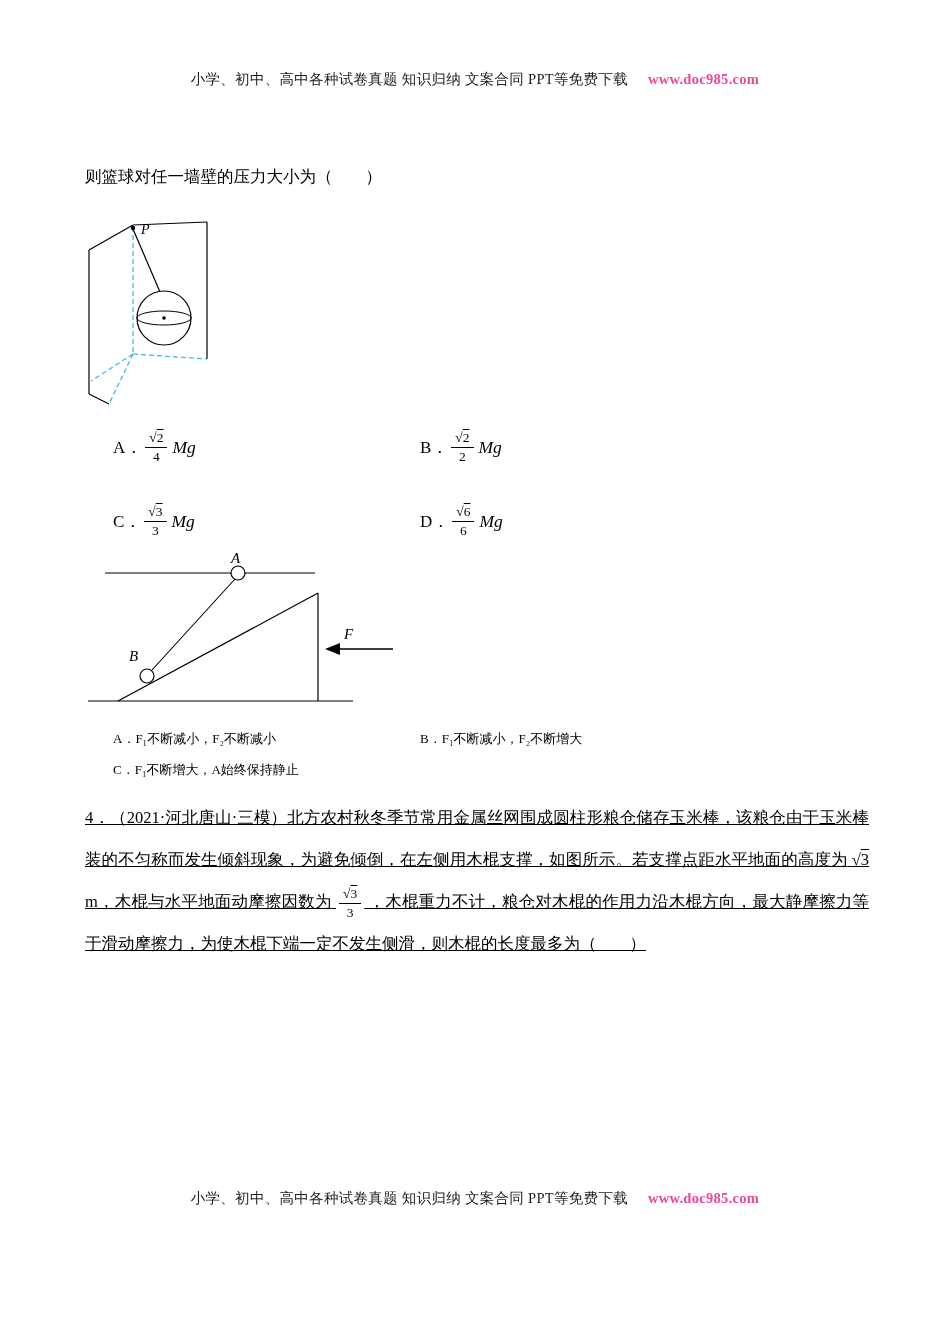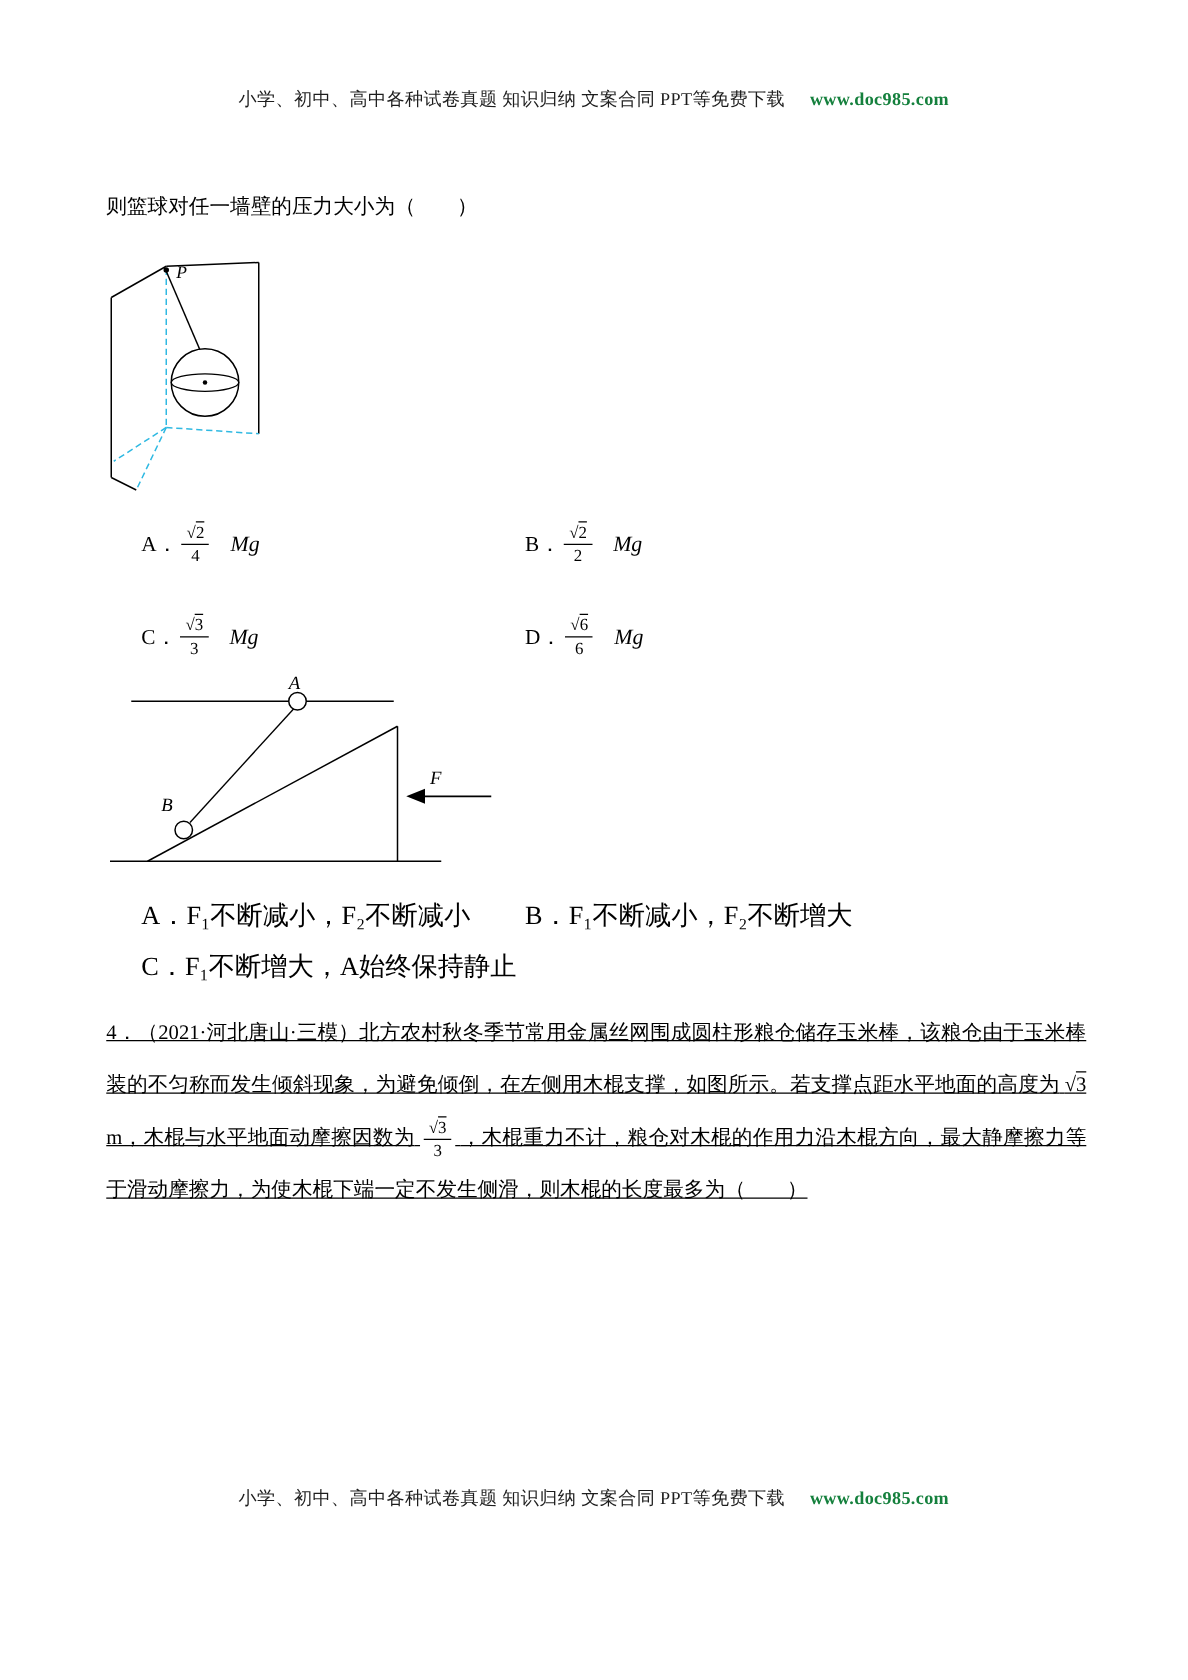--- a/index.html
+++ b/index.html
@@ -17,58 +17,58 @@
     position: absolute;
     left: 0;
     width: 100%;
     text-align: center;
     font-size: 14.5px;
     color: #1d1d1d;
     letter-spacing: 0.3px;
   }
   .doc-header { top: 70px; }
   .doc-footer { top: 1189px; }
-  .site { font-weight: 700; margin-left: 16px; color: #15803d; }
+  .site { font-weight: 700; margin-left: 16px; color: #ec4899; }
   .content {
     position: absolute;
     left: 85px;
-    top: 146px;
+    top: 158px;
     width: 784px;
   }
   .stem {
     font-size: 16.5px;
     line-height: 37px;
     margin: 0;
     text-align: justify;
   }
   .q3-stem { margin-top: 28px; }
   .q4-stem { margin-top: 18px; line-height: 42px; text-decoration: underline; }
   .fig1 { display: block; margin: 22px 0 0 0; }
   .fig2 { display: block; margin: 12px 0 0 0; }
   .opt-grid {
     display: grid;
     grid-template-columns: 307px auto;
     padding-left: 28px;
   }
   .q2-grid { margin-top: 22px; row-gap: 38px; }
-  .q3-grid { margin-top: 16px; row-gap: 13px; font-size: 21px; }
+  .q3-grid { margin-top: 16px; row-gap: 13px; font-size: 13px; }
   .option { display: flex; align-items: center; font-size: 17px; }
   .frac {
     display: inline-flex;
     flex-direction: column;
     align-items: center;
     font-size: 13.5px;
     line-height: 1.3;
     margin: 0 3px;
     vertical-align: middle;
   }
   .frac .fnum { padding: 0 4px; }
   .frac .fden { border-top: 1px solid #000; align-self: stretch; text-align: center; padding: 0 4px; }
   .radicand { text-decoration: overline; }
-  .mvar { font-style: italic; font-size: 17.5px; margin-left: 14px; }
+  .mvar { font-style: italic; font-size: 17.5px; margin-left: 2px; }
   .inline-math { white-space: nowrap; }
   svg text { font-family: "Liberation Serif", "DejaVu Serif", serif; }
 </style>
 </head>
 <body>
 
 <div class="page">
 
   <div class="doc-header">
     <span>小学、初中、高中各种试卷真题 知识归纳 文案合同 PPT等免费下载</span>

